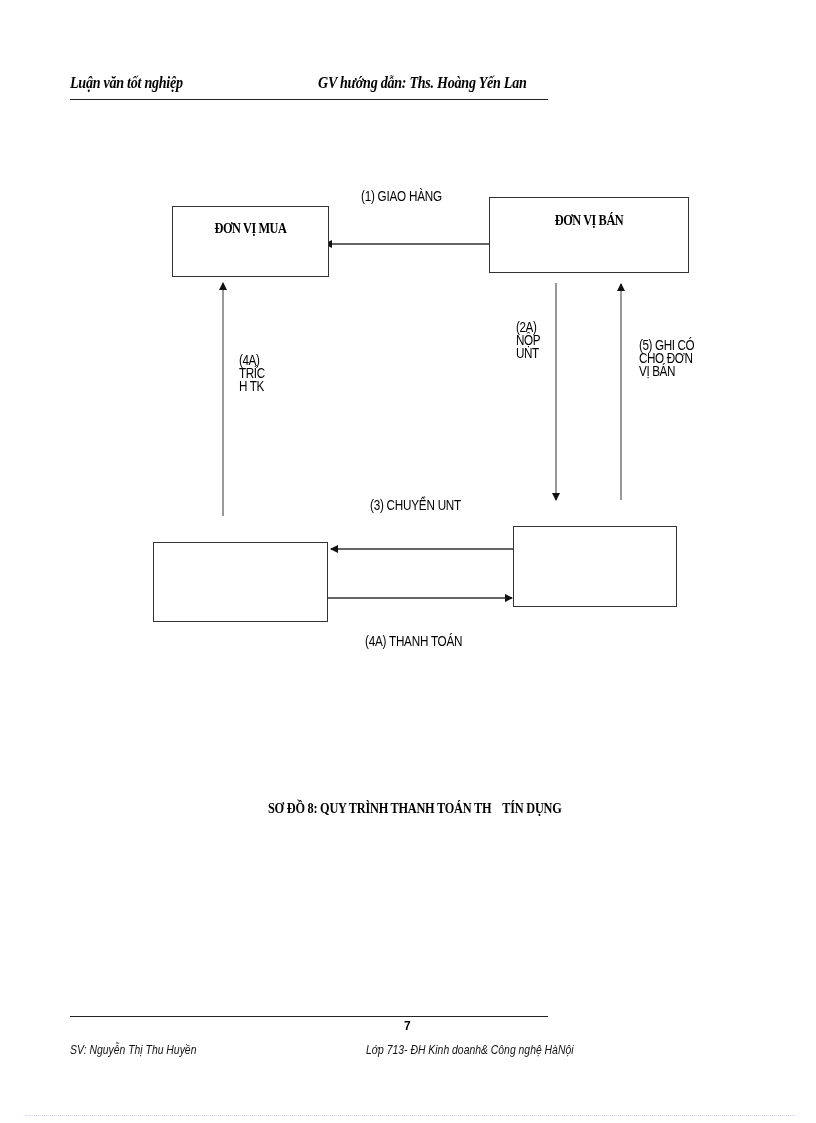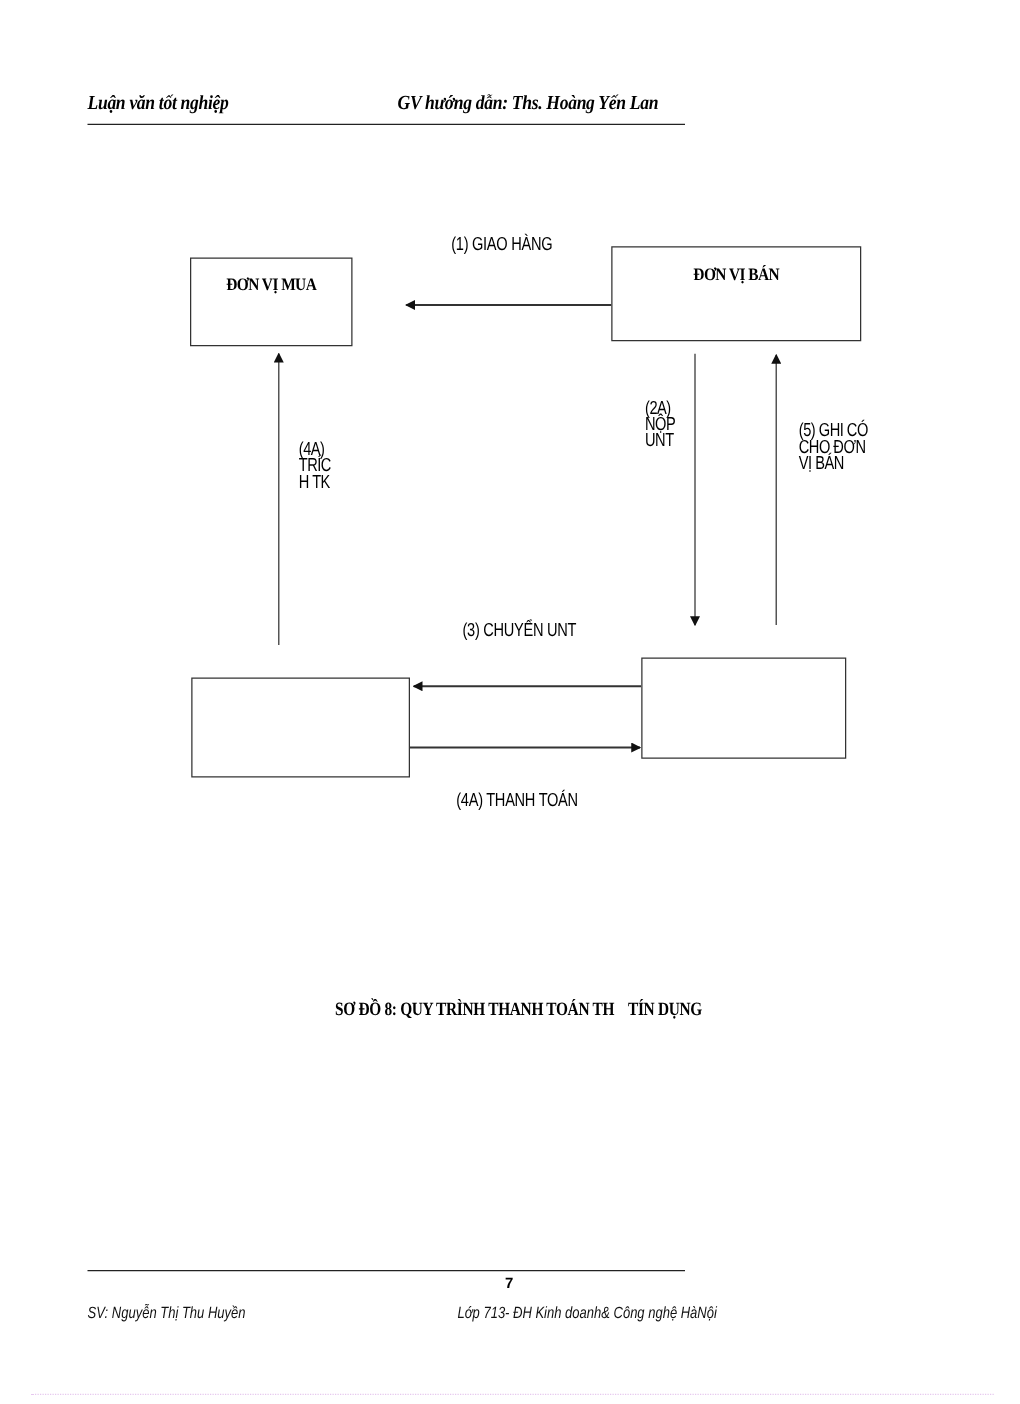--- a/index.html
+++ b/index.html
@@ -37,21 +37,21 @@
 
   <line x1="621" y1="500" x2="621" y2="284" stroke="#555" stroke-width="1.2" marker-end="url(#ah)"></line>
 
   <line x1="223" y1="516" x2="223" y2="283" stroke="#555" stroke-width="1.2" marker-end="url(#ah)"></line>
 
   <line x1="513" y1="549" x2="331" y2="549" stroke="#333" stroke-width="1.5" marker-end="url(#ah)"></line>
 
   <line x1="327" y1="598" x2="512" y2="598" stroke="#333" stroke-width="1.5" marker-end="url(#ah)"></line>
 </svg>
 
-<div class="box" style="left:152px; top:206px; width:130px; height:71px;text-decoration:underline;">
+<div class="box" style="left:172px; top:206px; width:157px; height:71px;text-decoration:underline;">
   <div class="box-title" style="top:14px;">ĐƠN VỊ MUA</div>
 </div>
 <div class="box" style="left:489px; top:197px; width:200px; height:76px;">
   <div class="box-title" style="top:15px;">ĐƠN VỊ BÁN</div>
 </div>
 <div class="box" style="left:153px; top:542px; width:175px; height:80px;">
   <div class="box-title"></div>
 </div>
 <div class="box" style="left:513px; top:526px; width:164px; height:81px;">
   <div class="box-title"></div>

